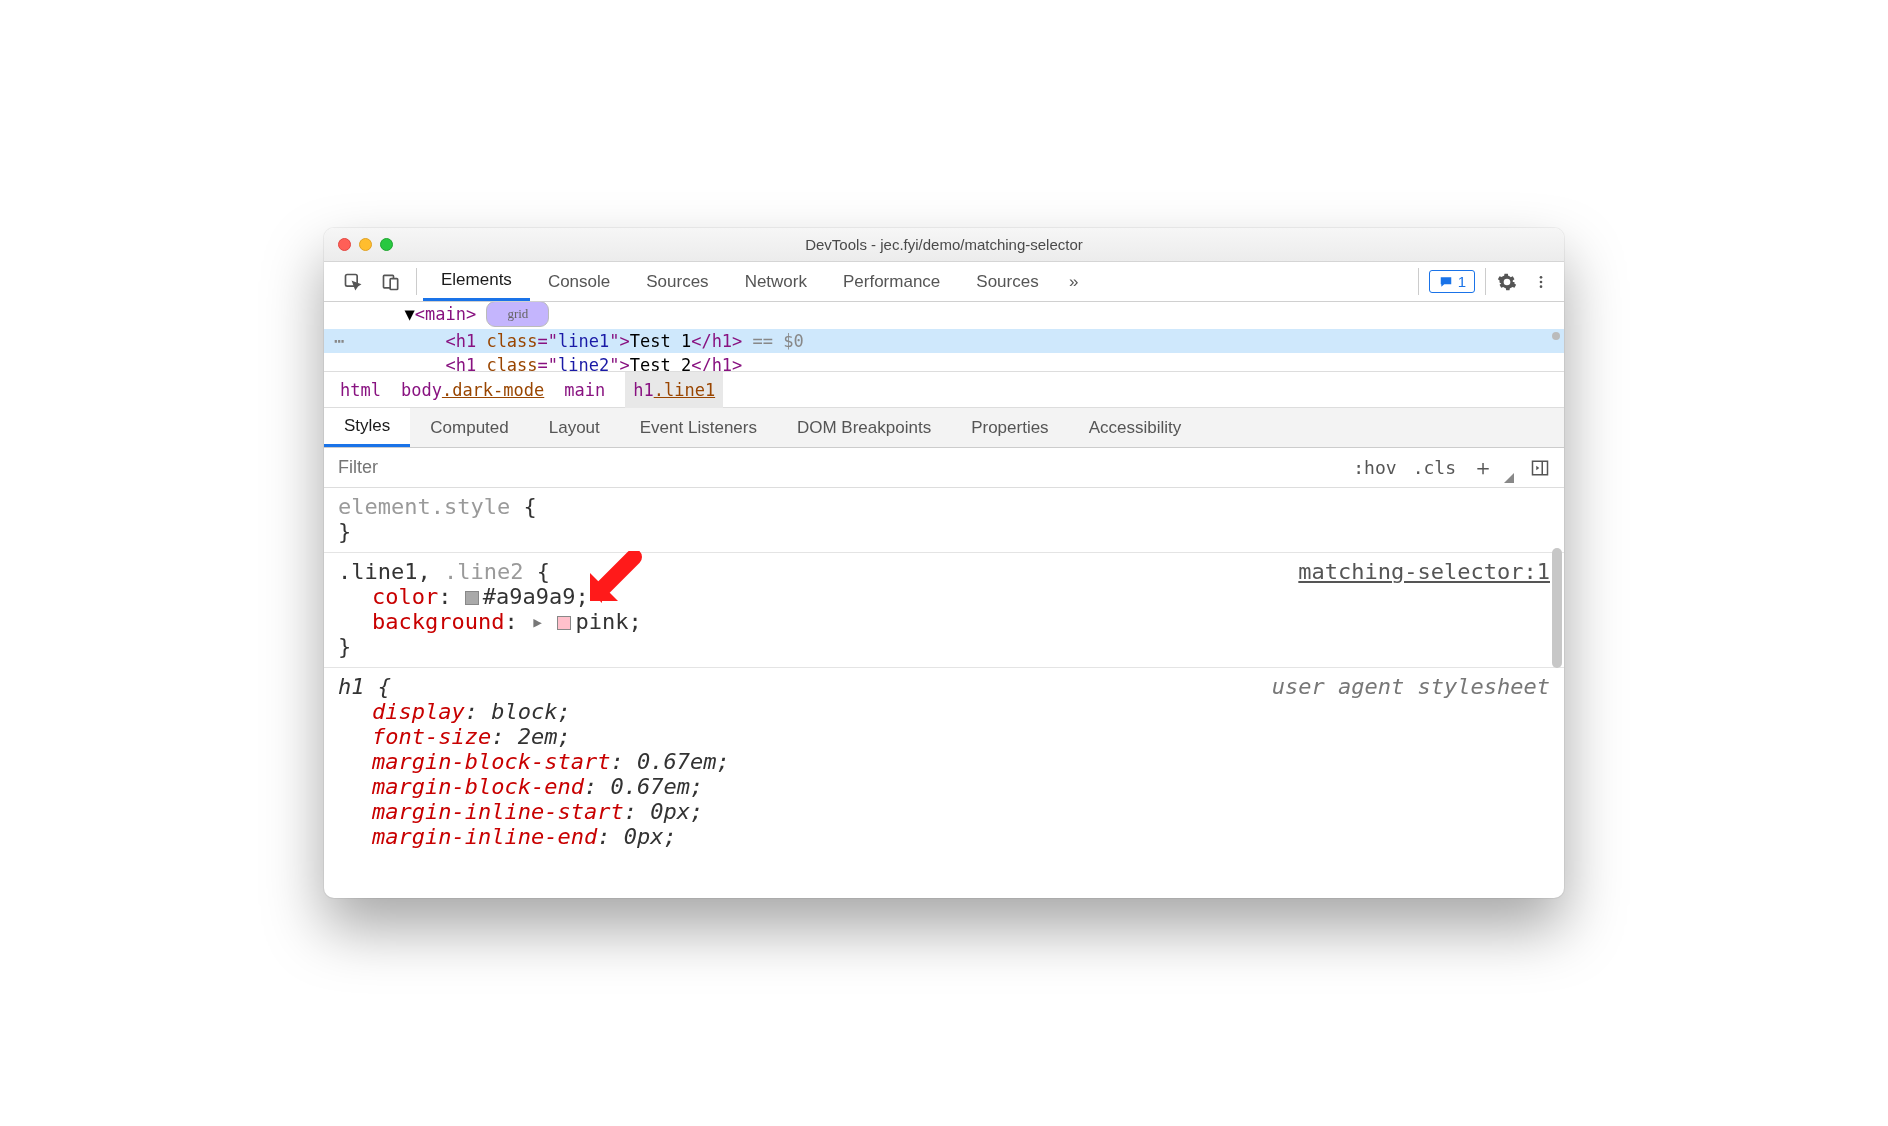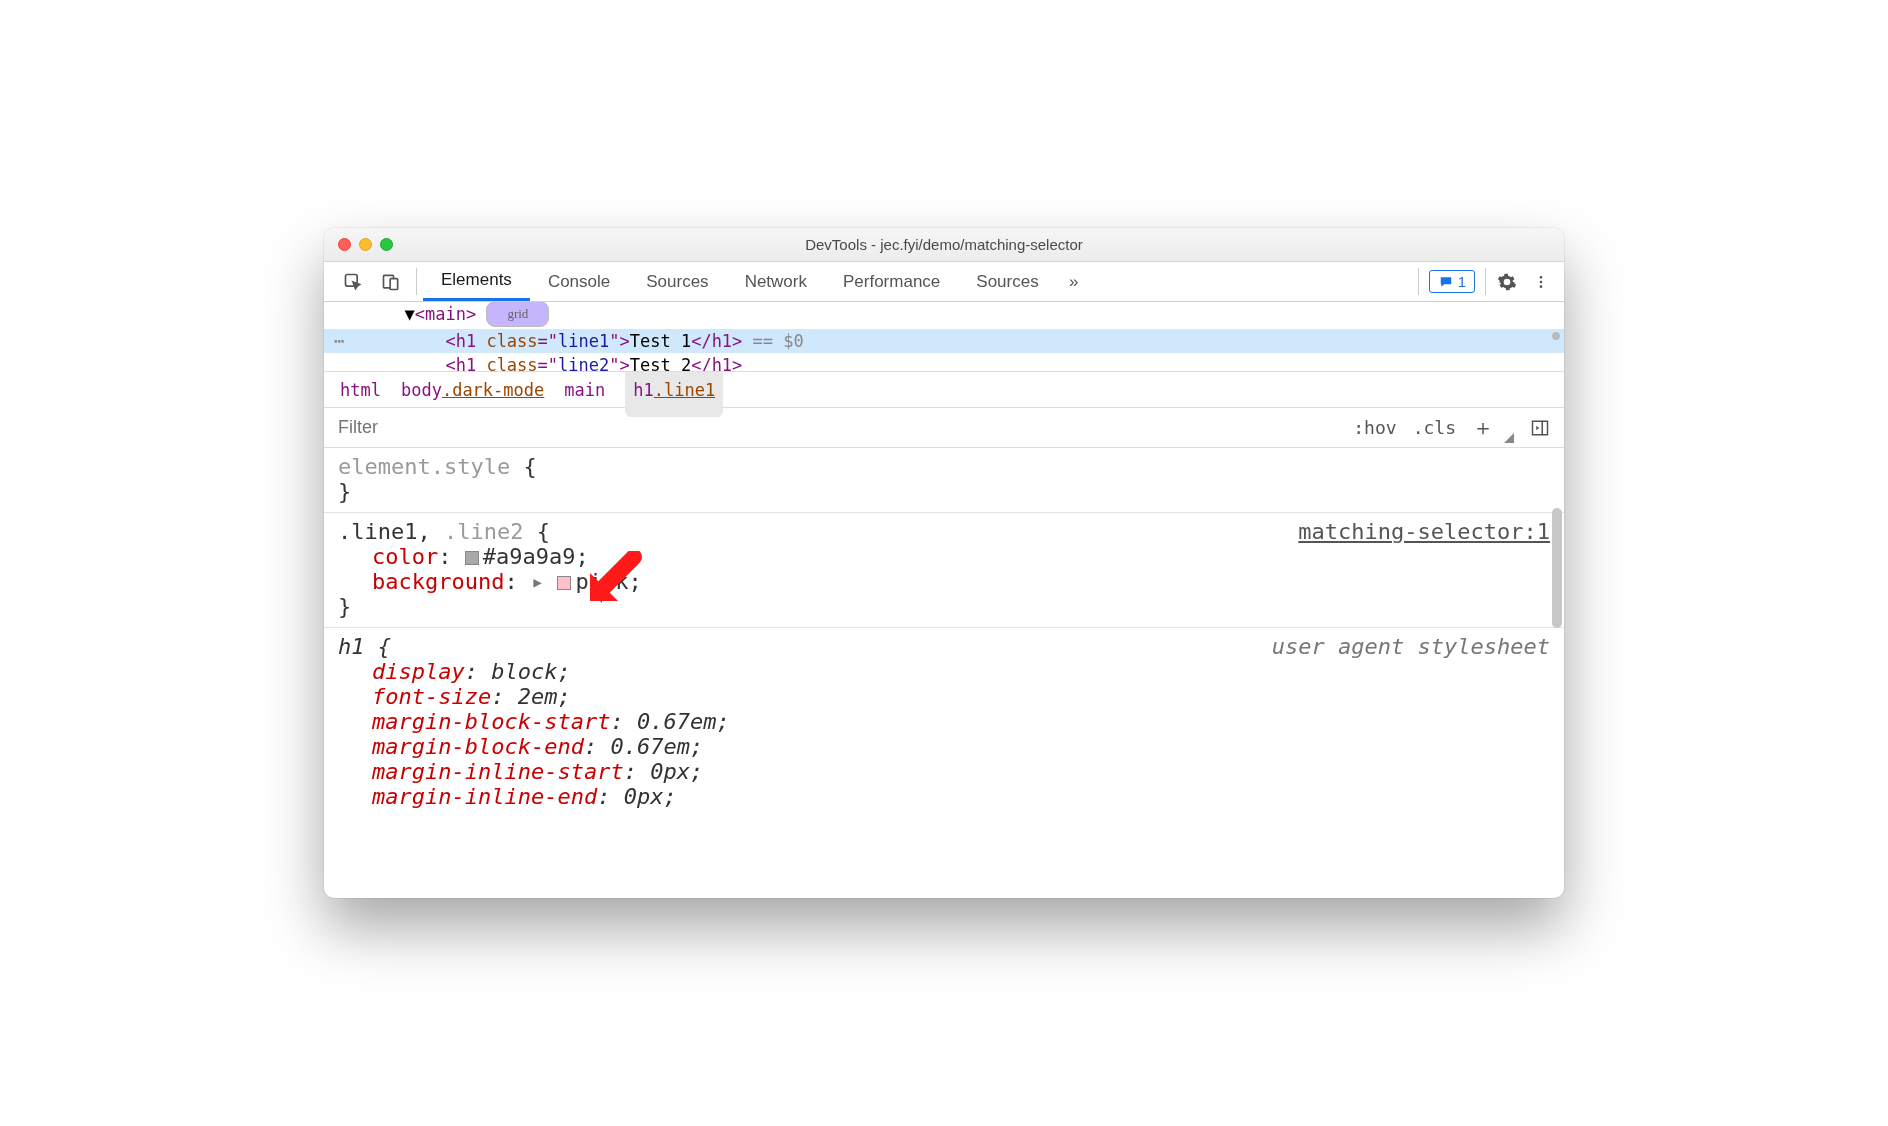--- a/index.html
+++ b/index.html
@@ -217,20 +217,29 @@
     <div class="scrolldot"></div>
   </div>
 
   <div class="crumbs">
     <span>html</span>
     <span><span>body</span><span class="bc-class">.dark-mode</span></span>
     <span>main</span>
     <span class="sel-crumb"><span>h1</span><span class="bc-class">.line1</span></span>
   </div>
 
+  <div class="subtabs">
+    <div class="stab active">Styles</div>
+    <div class="stab">Computed</div>
+    <div class="stab">Layout</div>
+    <div class="stab">Event Listeners</div>
+    <div class="stab">DOM Breakpoints</div>
+    <div class="stab">Properties</div>
+    <div class="stab">Accessibility</div>
+  </div>
 
   <div class="filterrow">
     <input placeholder="Filter" style="">
     <span class="rbtn">:hov</span>
     <span class="rbtn">.cls</span>
     <span class="plus">＋</span>
     <div class="resize-tri"></div>
     <span class="togglepanel">
       <svg width="20" height="18" viewBox="0 0 24 24" fill="none" stroke="#555" stroke-width="2">
           <rect x="2" y="3" width="20" height="18"></rect>

